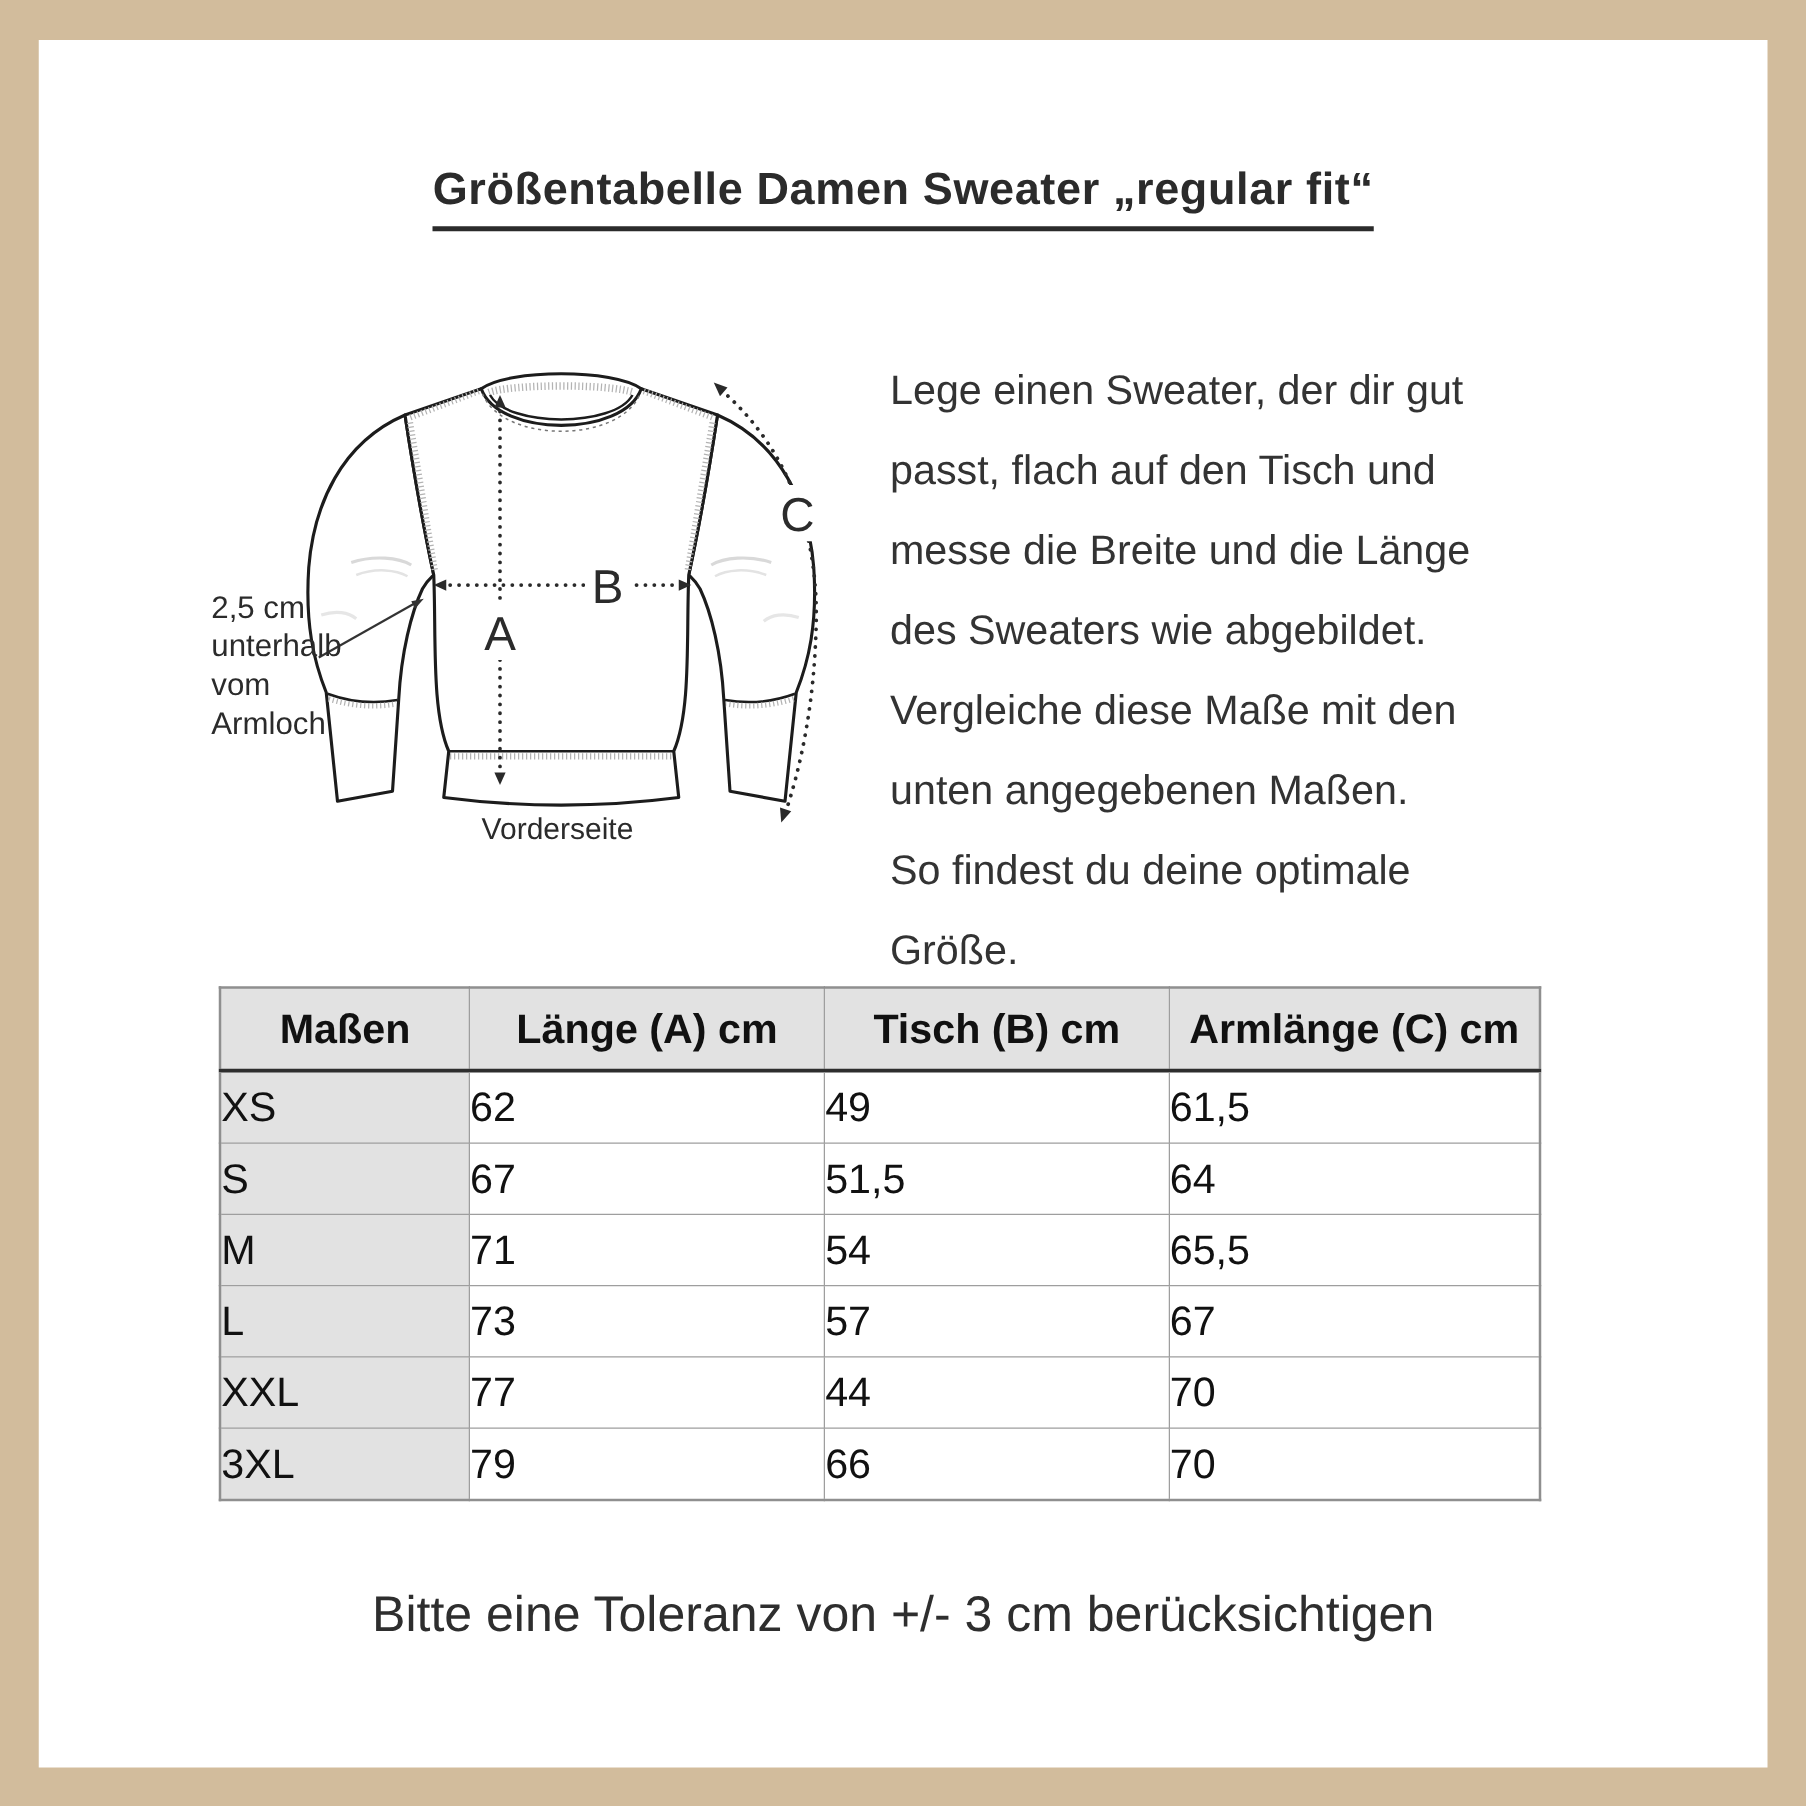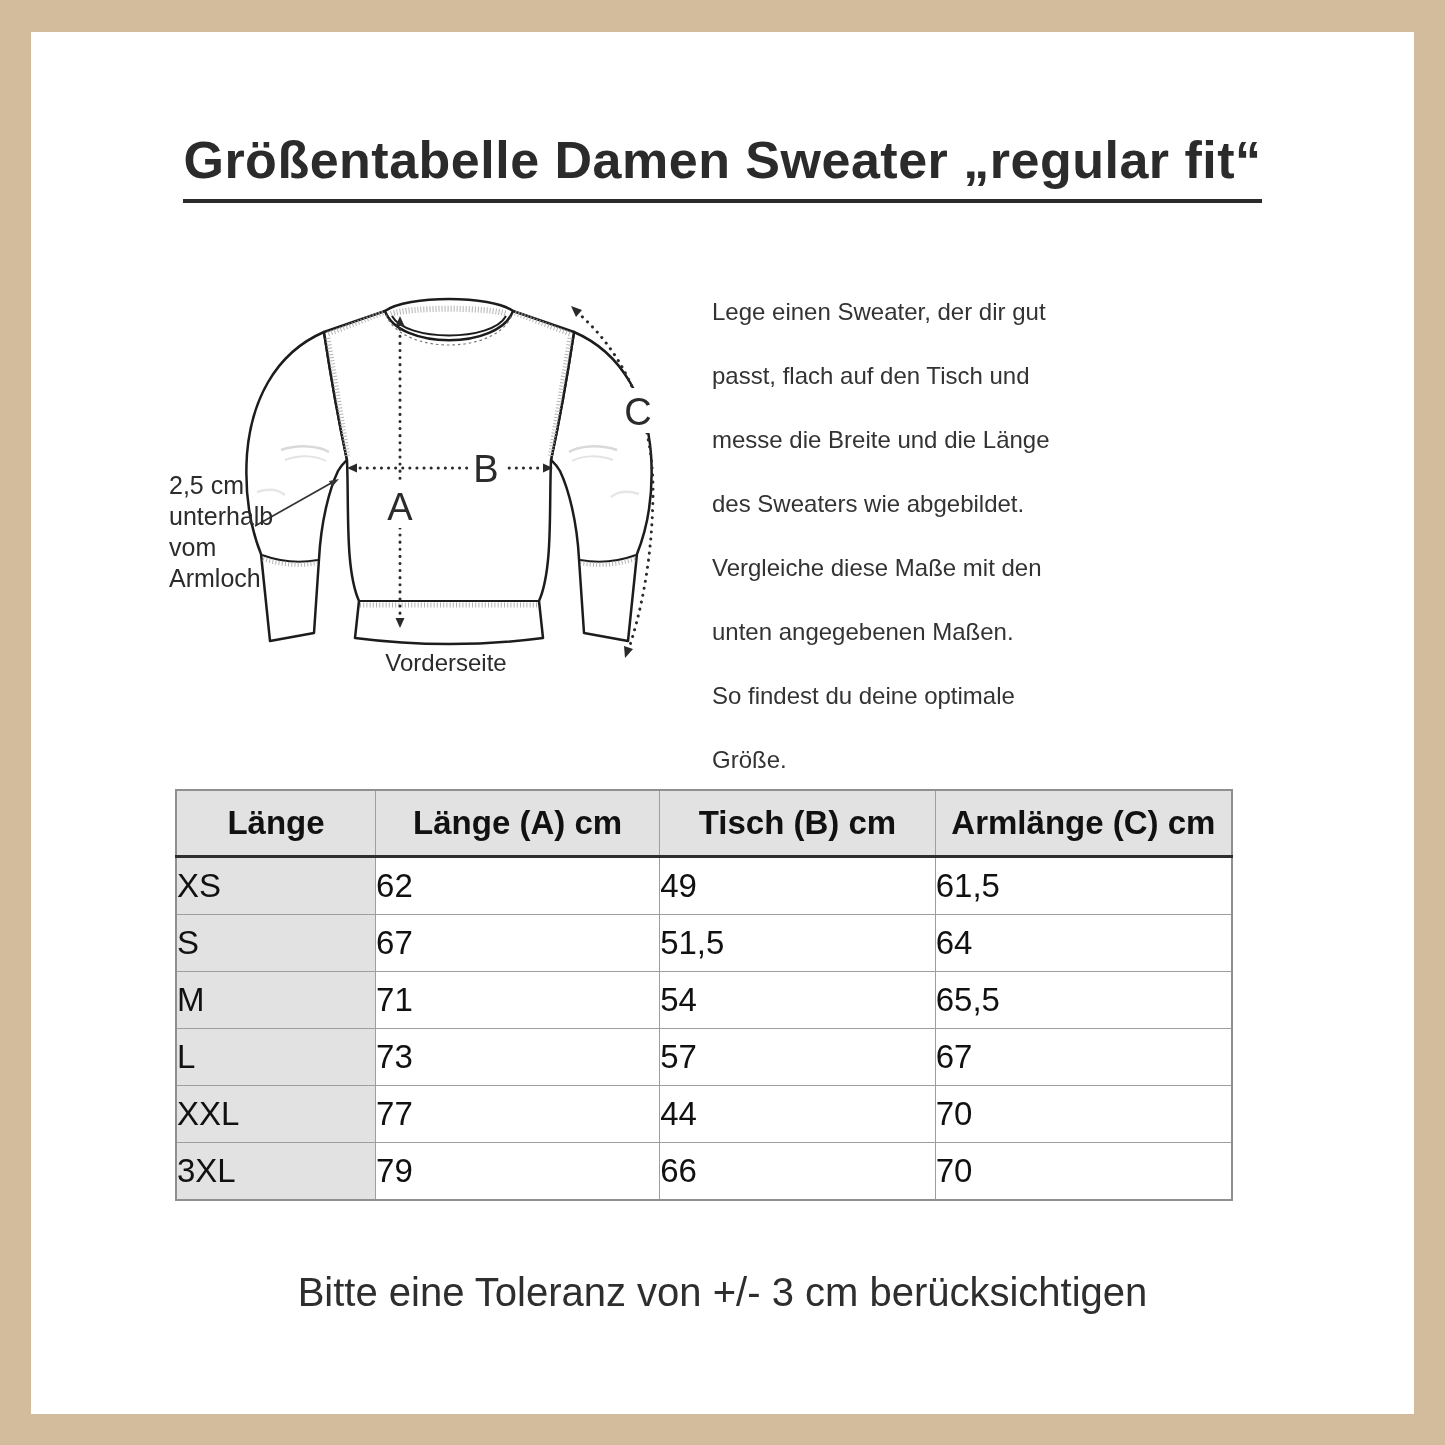--- a/index.html
+++ b/index.html
@@ -15,33 +15,33 @@
   .content{
     position:absolute;left:31px;top:32px;right:31px;bottom:31px;
     background:#ffffff;
   }
   .title-wrap{
     position:absolute;top:98px;left:0;right:0;
     text-align:center;
   }
   .page-title{
     display:inline-block;
-    font-size:52px;
+    font-size:36px;
     font-weight:700;
     letter-spacing:0.5px;
     color:#2b2b2b;
     border-bottom:4px solid #2b2b2b;
     padding-bottom:9px;
   }
   .diagram{
     position:absolute;left:130px;top:222px;width:534px;height:444px;
   }
   .instructions{
     position:absolute;left:681px;top:248px;width:600px;
-    font-size:24px;
+    font-size:33px;
     line-height:64px;
     color:#333333;
     white-space:pre-line;
   }
   .size-table{
     position:absolute;left:144px;top:757px;width:1058px;
     border-collapse:collapse;
     font-size:33px;
     color:#111111;
     table-layout:fixed;
@@ -172,21 +172,21 @@
 
   <table class="size-table">
     <colgroup>
       <col style="width:18.9%">
       <col style="width:26.9%">
       <col style="width:26.1%">
       <col style="width:28.1%">
     </colgroup>
     <thead>
       <tr>
-        <th>Länge</th>
+        <th>Maßen</th>
         <th>Länge (A) cm</th>
         <th>Tisch (B) cm</th>
         <th>Armlänge (C) cm</th>
       </tr>
     </thead>
     <tbody>
       <tr>
         <td class="size-cell">XS</td>
         <td>62</td>
         <td>49</td>

